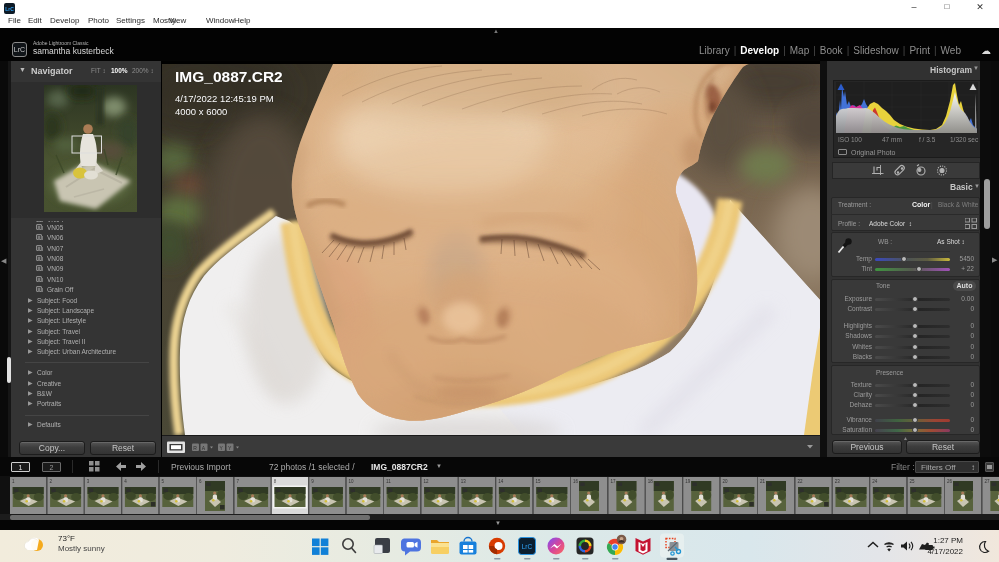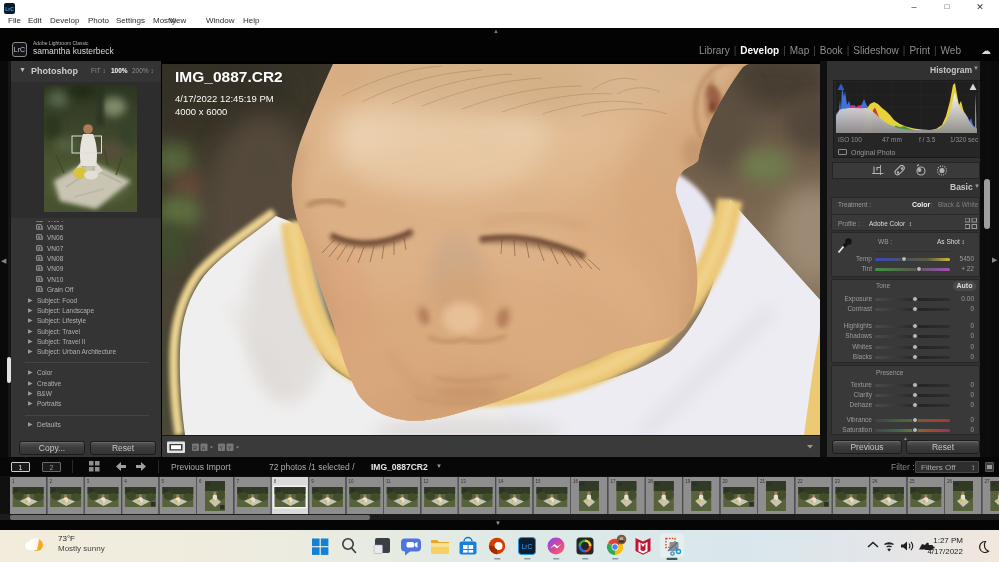--- a/index.html
+++ b/index.html
@@ -95,40 +95,40 @@
 
   <div class="abs" id="menubar">
     <span style="left:8px">File</span>
       <span style="left:28px">Edit</span>
       <span style="left:50px">Develop</span>
     <span style="left:88px">Photo</span>
       <span style="left:116px">Settings</span>
       <span style="left:153px">Mostly</span>
     <span style="left:169px">View</span>
       <span style="left:206px">Window</span>
-      <span style="left:243px">Help</span>
+      <span style="left:234px">Help</span>
   </div>
 
   <div class="abs" id="appheader">
     <div id="lrclogo">LrC</div>
     <div id="adbsmall">Adobe Lightroom Classic</div>
     <div id="username">samantha kusterbeck</div>
     <div id="modules">Library<span class="sep">|</span><b>Develop</b><span class="sep">|</span>Map<span class="sep">|</span>Book<span class="sep">|</span>Slideshow<span class="sep">|</span>Print<span class="sep">|</span>Web</div>
     <div id="cloud">☁</div>
   </div>
   <div class="abs" id="topcollapse">▲</div>
 
   <div class="abs" id="leftstrip">
       <div style="position:absolute;top:195px;left:1px">◀</div>
     </div>
   <div class="abs" id="leftlane"></div>
   <div class="abs" id="leftpanel">
     <div id="navhead">
         <span class="tri">▼</span>
-        <span class="nm">Photoshop</span>
+        <span class="nm">Navigator</span>
       <span class="z1">FIT ↕</span>
         <span class="z2">100%</span>
         <span class="z3">200% ↕</span>
       </div>
     <div id="navbody">
       <svg class="abs" style="left:33px;top:3px" width="93" height="127" viewBox="0 0 93 127" id="navthumb">
         <defs>
           <linearGradient id="forest" x1="0" y1="0" x2="0" y2="1">
             <stop offset="0" stop-color="#2c3522"></stop>
               <stop offset=".35" stop-color="#3d452a"></stop>

